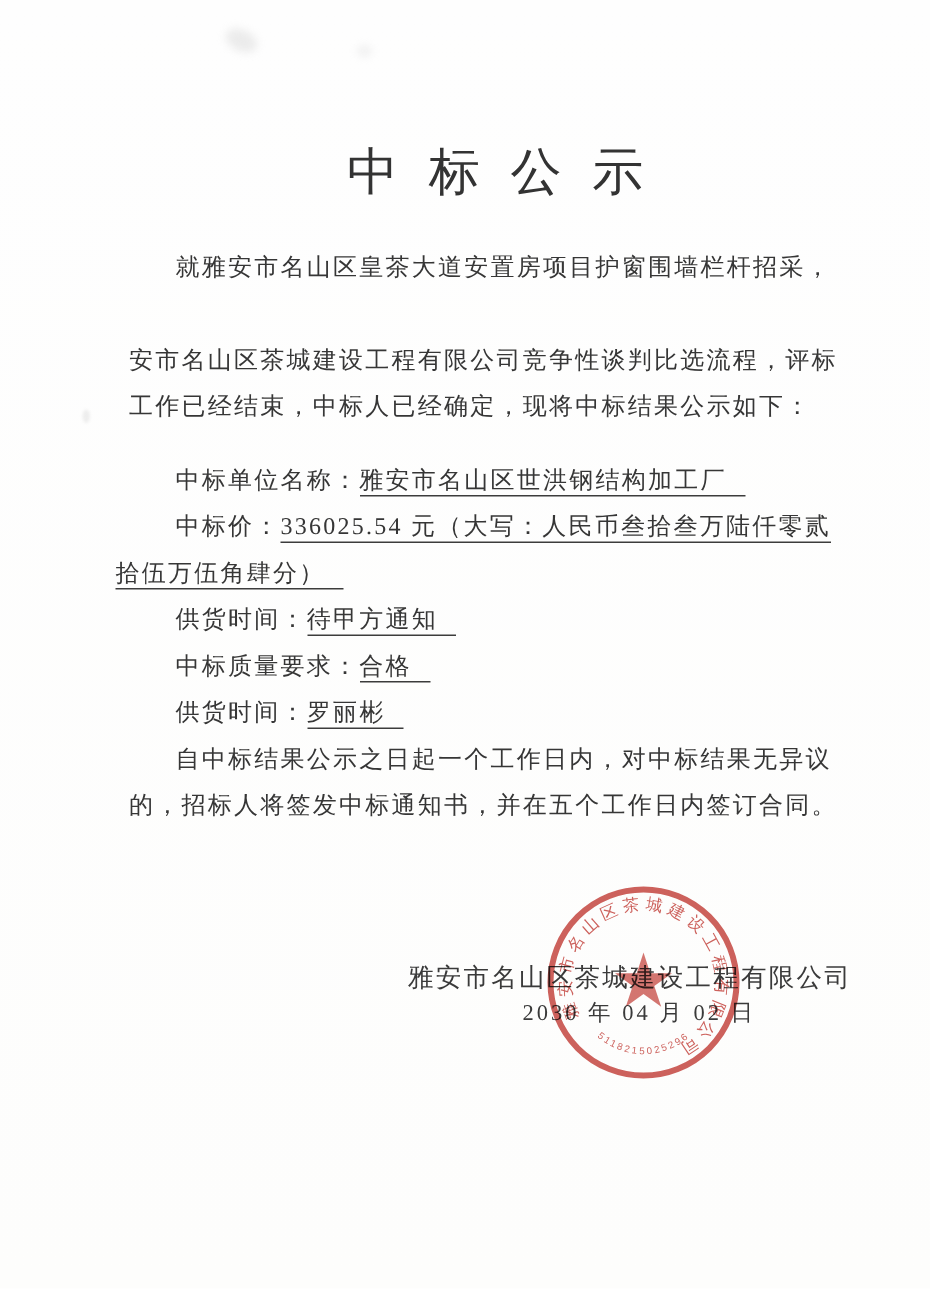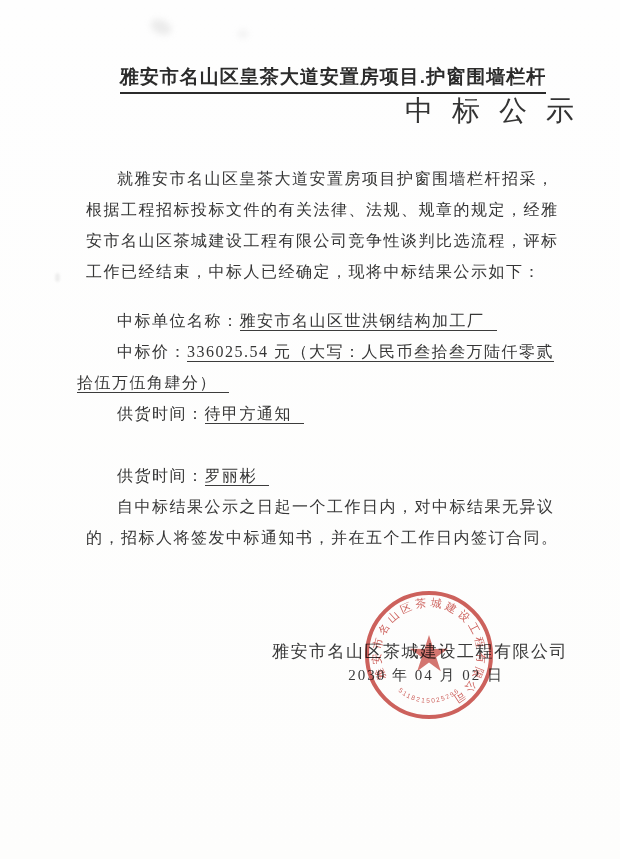--- a/index.html
+++ b/index.html
@@ -24,22 +24,22 @@
   }
   .title1 span{
     display:inline-block;
     font-family:"Liberation Sans", sans-serif;
     font-weight:bold;font-size:19px;letter-spacing:1px;
     color:#2b2b2b;
     border-bottom:2px solid #2b2b2b;
     padding-bottom:2px;
   }
   .title2{
-    position:absolute;left:86px;width:494px;top:92px;text-align:right;
-    font-size:28px;letter-spacing:6px;color:#333;font-weight:500;
+    position:absolute;left:86px;width:494px;top:92px;text-align:center;
+    font-size:34px;letter-spacing:6px;color:#333;font-weight:500;
   }
 
   .bline{
     position:absolute;left:86px;width:478px;
     font-size:16px;letter-spacing:1.5px;line-height:31px;
     color:#363636;white-space:nowrap;
   }
   .indent{padding-left:31px;}
   .u{border-bottom:1px solid #3c3c3c;padding-bottom:1px;}
   .u.trail{padding-right:12px;}
@@ -66,45 +66,44 @@
 </style>
 </head>
 <body>
 
 <div class="page">
 
   <div class="smudge s1"></div>
   <div class="smudge s2"></div>
   <div class="smudge s3"></div>
 
-  <div class="title1">
-    <span>雅安市名山区皇茶大道安置房项目.护窗围墙栏杆</span>
-  </div>
   <div class="title2">中 标 公 示</div>
 
   <div class="bline indent" style="top:163px">就雅安市名山区皇茶大道安置房项目护窗围墙栏杆招采，</div>
-  <div class="bline" style="top:194px">根据工程招标投标文件的有关法律、法规、规章的规定，经雅</div>
   <div class="bline" style="top:256px">工作已经结束，中标人已经确定，现将中标结果公示如下：</div>
   <div class="bline" style="top:225px">安市名山区茶城建设工程有限公司竞争性谈判比选流程，评标</div>
 
   <div class="bline indent" style="top:305px">
     <span>中标单位名称：</span><span class="u trail">雅安市名山区世洪钢结构加工厂</span>
   </div>
 
   <div class="bline indent" style="top:336px">
     <span>中标价：</span><span class="u">336025.54 元（大写：人民币叁拾叁万陆仟零贰</span>
   </div>
   <div class="bline" style="top:367px;left:77px">
     <span class="u trail">拾伍万伍角肆分）</span>
   </div>
 
   <div class="bline indent" style="top:398px">
     <span>供货时间：</span><span class="u trail">待甲方通知</span>
   </div>
 
+  <div class="bline indent" style="top:429px">
+    <span>中标质量要求：</span><span class="u trail">合格</span>
+  </div>
 
   <div class="bline indent" style="top:460px">
     <span>供货时间：</span><span class="u trail">罗丽彬</span>
   </div>
 
   <div class="bline indent" style="top:491px">自中标结果公示之日起一个工作日内，对中标结果无异议</div>
   <div class="bline" style="top:522px">的，招标人将签发中标通知书，并在五个工作日内签订合同。</div>
 
   <div class="sig-company">雅安市名山区茶城建设工程有限公司</div>
   <div class="sig-date">2030 年 04 月 02 日</div>

